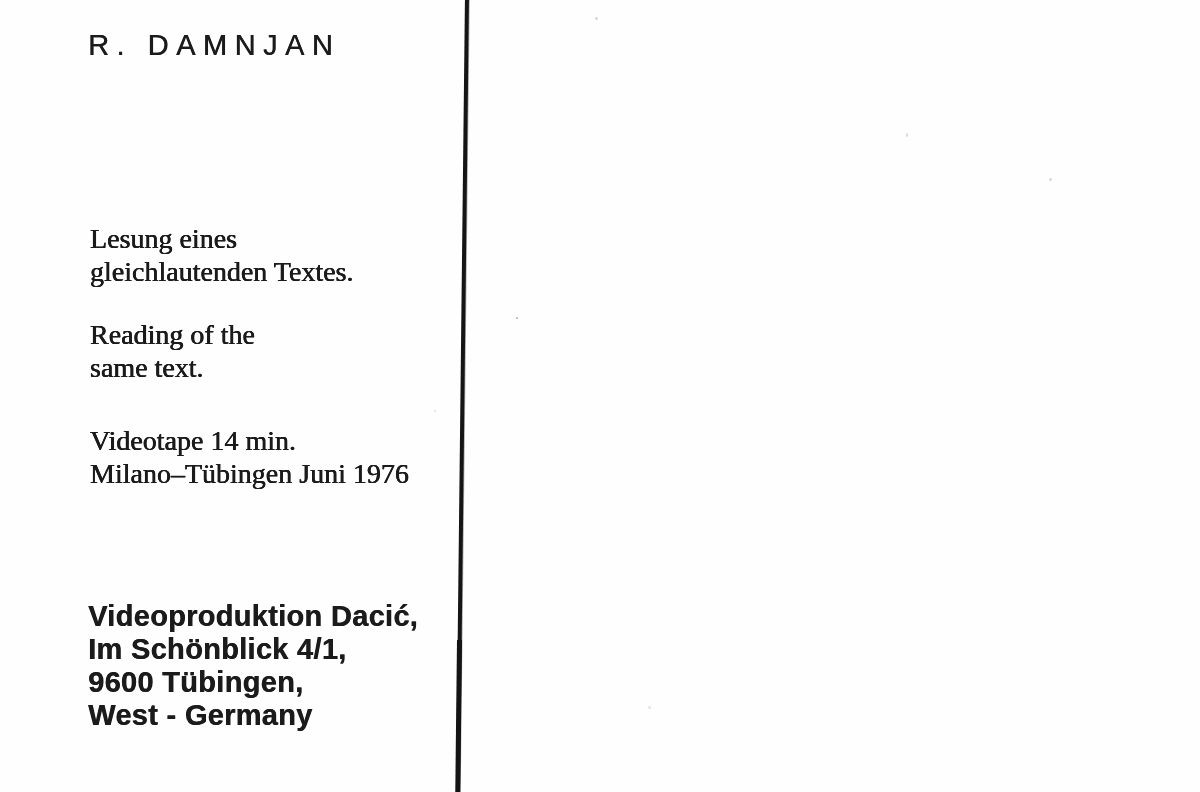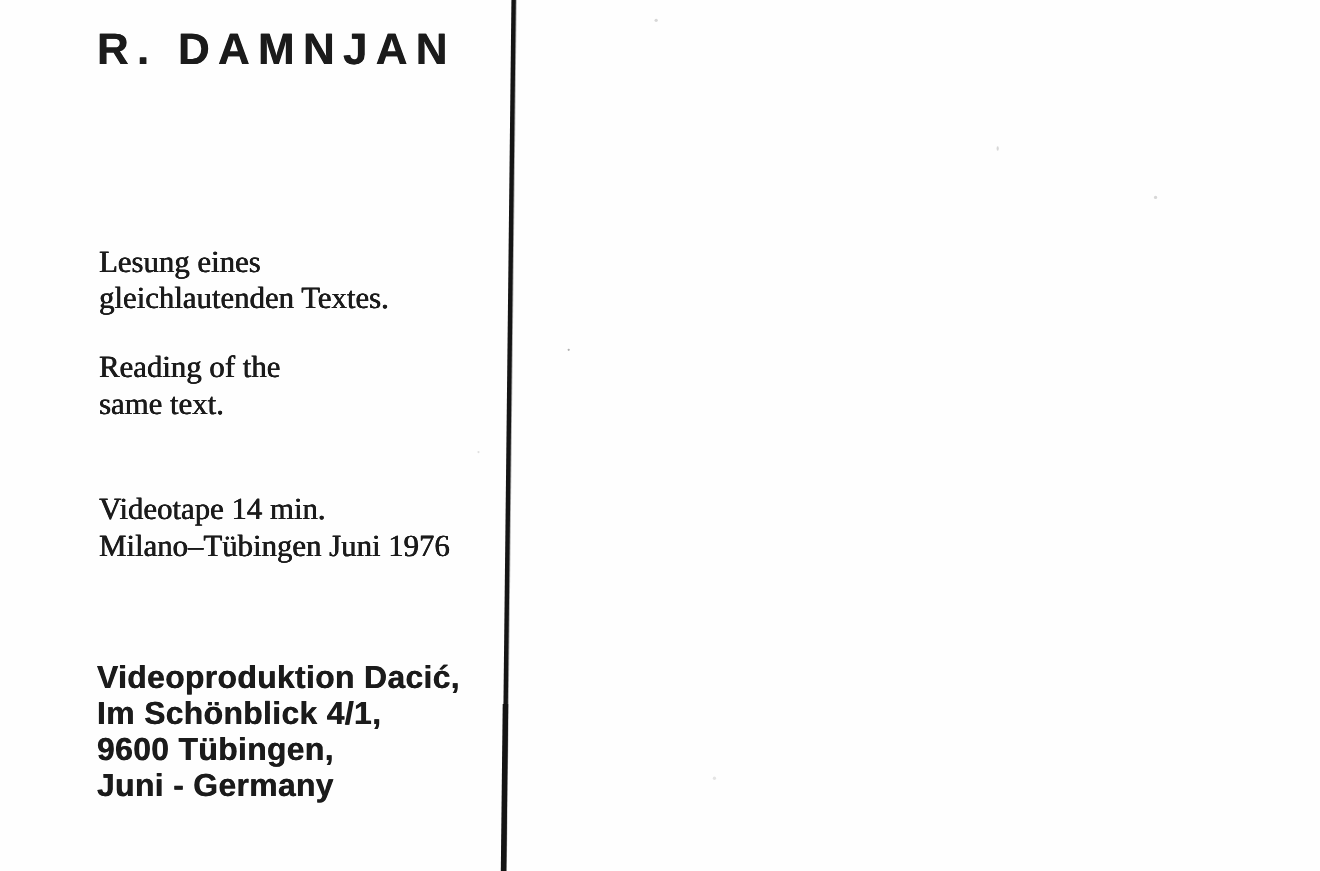--- a/index.html
+++ b/index.html
@@ -15,39 +15,39 @@
     overflow: hidden;
     font-family: "Liberation Serif", serif;
     color: #1b1b1b;
   }
   
   .artist {
     position: absolute;
     left: 88px;
     top: 28px;
     font-family: "Liberation Sans", sans-serif;
-    font-weight: bold;
-    font-size: 40px;
+    font-weight: normal;
+    font-size: 29px;
     letter-spacing: 7.5px;
     line-height: 34px;
     white-space: nowrap;
     text-shadow: 0.4px 0 0 currentColor;
   }
   
   .block {
     position: absolute;
     left: 90px;
     font-size: 28px;
     line-height: 33px;
     white-space: nowrap;
     text-shadow: 0.35px 0 0 currentColor, -0.2px 0 0 currentColor;
   }
   .block-german  { top: 222px; }
   .block-english { top: 318px; }
-  .block-work    { top: 447px; }
+  .block-work    { top: 424px; }
   
   .block-producer {
     left: 88px;
     top: 600px;
     font-family: "Liberation Sans", sans-serif;
     font-weight: bold;
     font-size: 29px;
     line-height: 33px;
     letter-spacing: 0.3px;
     text-shadow: 0.5px 0 0 currentColor;
@@ -108,21 +108,21 @@
 
   <div class="block block-work">
     <div>Videotape 14 min.</div>
     <div>Milano–Tübingen Juni 1976</div>
   </div>
 
   <div class="block block-producer">
     <div>Videoproduktion Dacić,</div>
     <div>Im Schönblick 4/1,</div>
     <div>9600 Tübingen,</div>
-    <div>Juni - Germany</div>
+    <div>West - Germany</div>
   </div>
 
   <div class="divider"></div>
   <div class="divider-thick"></div>
 
   <div class="speck s1"></div>
   <div class="speck s2"></div>
   <div class="speck s3"></div>
   <div class="speck s4"></div>
   <div class="speck s5"></div>

